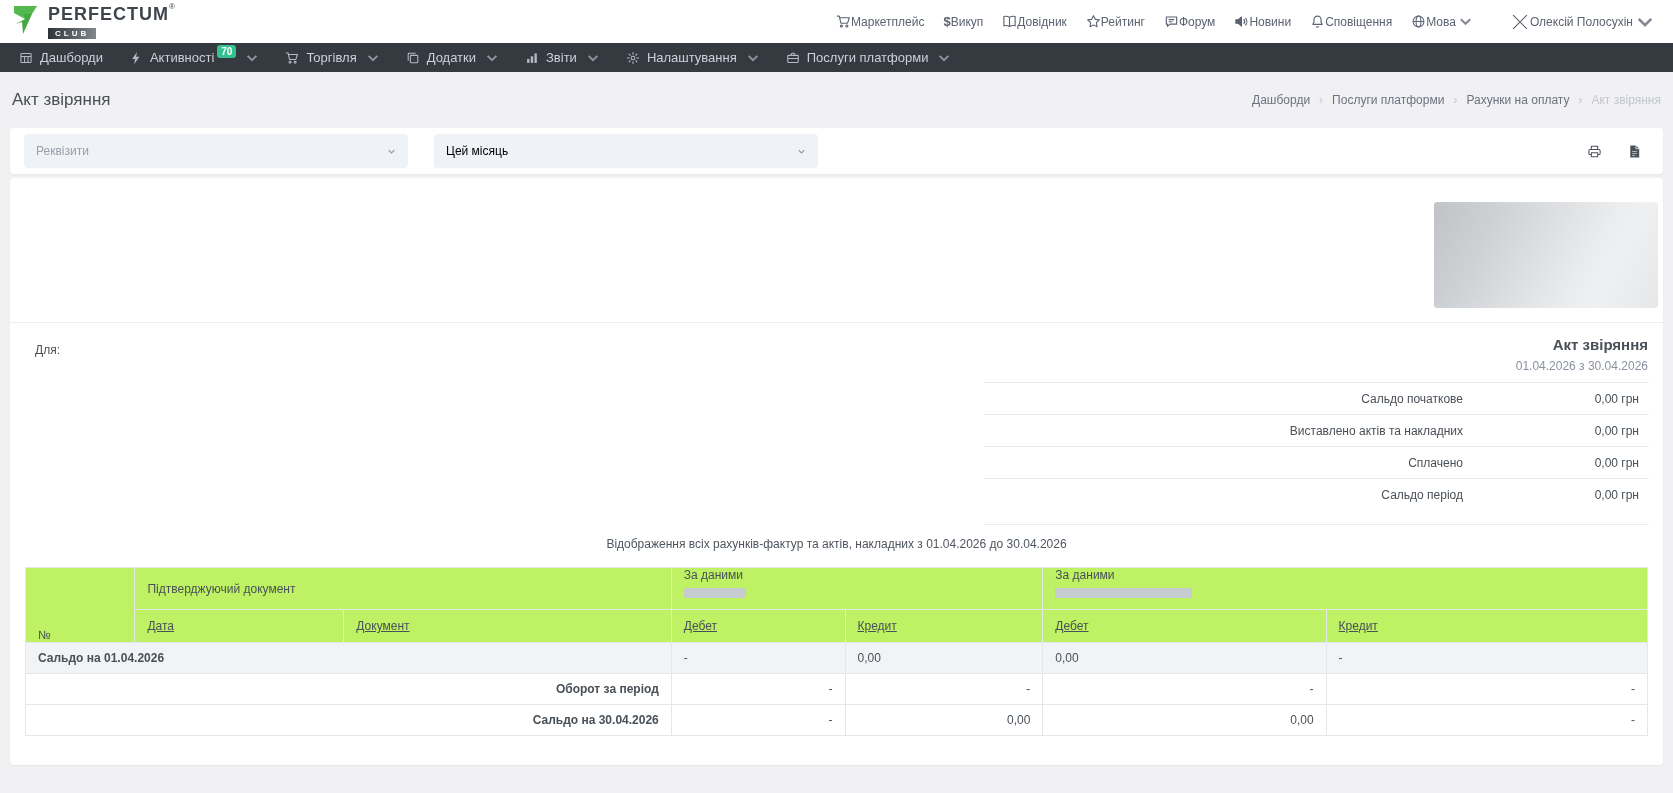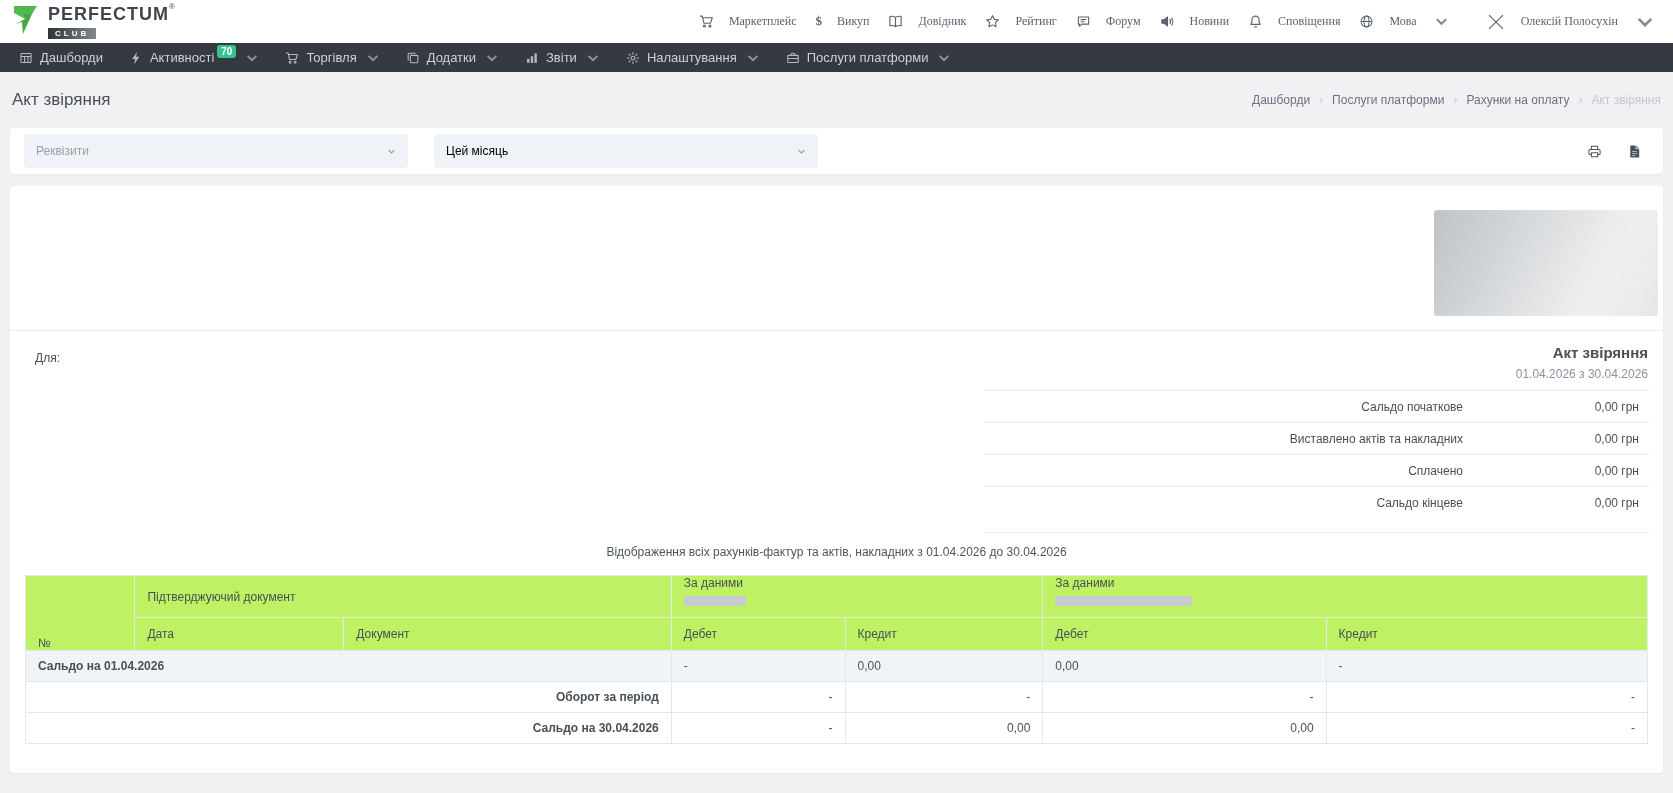--- a/index.html
+++ b/index.html
@@ -7,21 +7,21 @@
   body { font-family:"Liberation Sans", sans-serif; background:#f1f1f3; color:#495057; overflow:hidden; }
 
   
   .topbar { height:43px; background:#fff; display:flex; align-items:center; justify-content:space-between; padding:0 18px 0 12px; }
   .logo { display:flex; align-items:center; gap:9px;justify-content:space-between; }
   .logo-text { line-height:1; }
   .logo-name { font-size:18px; font-weight:bold; letter-spacing:1px; color:#3e454c; }
   .logo-reg { font-size:8px; vertical-align:top; position:relative; top:-2px; color:#3e454c; }
   .logo-club { display:inline-block; margin-top:2px; background:linear-gradient(90deg,#2e343a,#81878e); color:#fff; font-size:8px; font-weight:bold; letter-spacing:3px; padding:2px 7px 1px 7px; }
   .top-menu { display:flex; align-items:center; gap:19px; font-size:12px; color:#5b6270; }
-  .menu-item { display:flex; align-items:center; gap:15px; cursor:pointer; white-space:nowrap;font-family:Liberation Serif, serif; }
+  .menu-item { display:flex; align-items:center; gap:0; cursor:pointer; white-space:nowrap; }
   .menu-item .icon svg { width:15px; height:15px; display:block; }
   .dollar-glyph { font-size:13px; font-weight:bold; line-height:1; }
   .user-item { margin-left:18px; }
   .user-item .icon svg { width:20px; height:20px; }
   .chev { margin-left:2px; }
   .chev svg { width:8px; height:8px; display:block; opacity:.75; }
 
   
   .navbar { height:29px; background:#343a40; display:flex; align-items:stretch; padding-left:6px; }
   .nav-item { display:flex; align-items:center; gap:7px; padding:0 13px; color:#ccd1d9; font-size:13px; cursor:pointer; white-space:nowrap; }
@@ -45,21 +45,21 @@
   .select { width:384px; height:34px; background:#eff2f7; border-radius:4px; display:flex; align-items:center; justify-content:space-between; padding:0 12px; font-size:12px; cursor:pointer; }
   .select .sel-chev svg { width:9px; height:9px; display:block; opacity:.55; }
   .select-placeholder { color:#9aa1ac; }
   .select-value { color:#000000; }
   .select + .select { margin-left:26px; }
   .filter-actions { margin-left:auto; display:flex; align-items:center; gap:10px; }
   .icon-btn { width:30px; height:26px; border:none; background:transparent; display:flex; align-items:center; justify-content:center; cursor:pointer; border-radius:3px; color:#4a5158; }
   .icon-btn svg { width:15px; height:15px; display:block; }
 
   
-  .doc-card { margin-top:12px; height:587px; position:relative; overflow:hidden; }
+  .doc-card { margin-top:4px; height:587px; position:relative; overflow:hidden; }
   .doc-top { height:145px; border-bottom:1px solid #edeef0; position:relative; }
   .blur-clip { position:absolute; top:24px; right:5px; width:224px; height:106px; overflow:hidden; border-radius:3px; }
   .blur-img { width:100%; height:100%; transform:scale(1.35); filter:blur(9px); background:linear-gradient(118deg,#b3b7bb 0%,#cfd2d5 32%,#f0f1f2 68%,#dddfe1 100%); }
   .doc-head { display:flex; justify-content:space-between; align-items:flex-start; padding:12px 15px 0 25px; }
   .doc-for { font-size:12px; color:#495057; padding-top:8px; }
   .doc-title-block { text-align:right; }
   .doc-title { font-size:15px; font-weight:bold; color:#495057; line-height:20px; }
   .doc-period { margin-top:4px; font-size:12px; color:#8b91a0; line-height:15px; }
 
   .summary { margin:8px 14px 0 auto; width:665px; }
@@ -70,21 +70,21 @@
 
   .doc-note { margin-top:12px; text-align:center; font-size:12px; color:#4f565e; }
 
   
   .doc-table { width:calc(100% - 30px); margin:16px 15px 0; border-collapse:collapse; table-layout:fixed; font-size:12px; color:#495057; }
   .doc-table th, .doc-table td { border:1px solid #e3e7ea; padding:0 12px; }
   .doc-table thead th { background:#bef264; font-weight:400; text-align:left; }
   .th-group { height:42px; vertical-align:top; padding-top:8px; }
   .th-group.mid { vertical-align:middle; padding-top:0; }
   .th-num { vertical-align:bottom; padding-bottom:9px; }
-  .th-sub { height:33px; vertical-align:middle; }
+  .th-sub { height:33px; vertical-align:middle;text-decoration:underline; }
   .redact { height:10px; border-radius:2px; background:#c6cbd0; filter:blur(.6px); margin-top:6px; }
   .doc-table tbody td { height:31px; }
   .row-striped td { background:#f0f4f7; }
   .row-label { font-weight:bold; }
   .ta-left { text-align:left; }
   .ta-right { text-align:right; }
 </style>
 </head>
 <body>
 
@@ -364,21 +364,21 @@
         </div>
         <div class="summary-row">
           <div class="summary-label">Виставлено актів та накладних</div>
           <div class="summary-value">0,00 грн</div>
         </div>
         <div class="summary-row">
           <div class="summary-label">Сплачено</div>
           <div class="summary-value">0,00 грн</div>
         </div>
         <div class="summary-row">
-          <div class="summary-label">Сальдо кінцеве</div>
+          <div class="summary-label">Сальдо період</div>
           <div class="summary-value">0,00 грн</div>
         </div>
       </div>
 
     <div class="doc-note">Відображення всіх рахунків-фактур та актів, накладних з 01.04.2026 до 30.04.2026</div>
 
     <table class="doc-table" id="doc-table">
         <colgroup>
           <col style="width:109px">
           <col style="width:208px">

